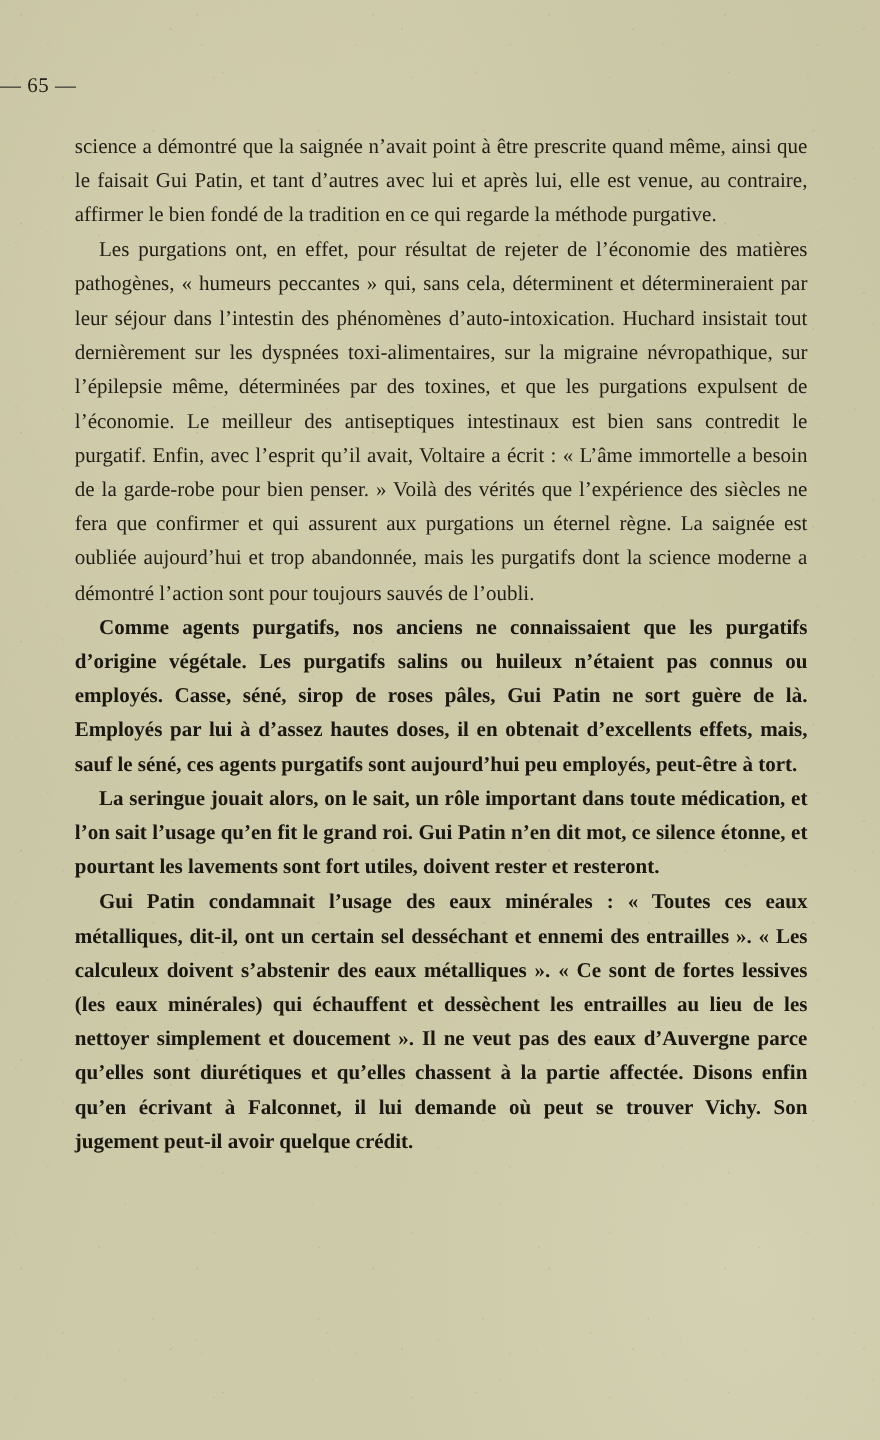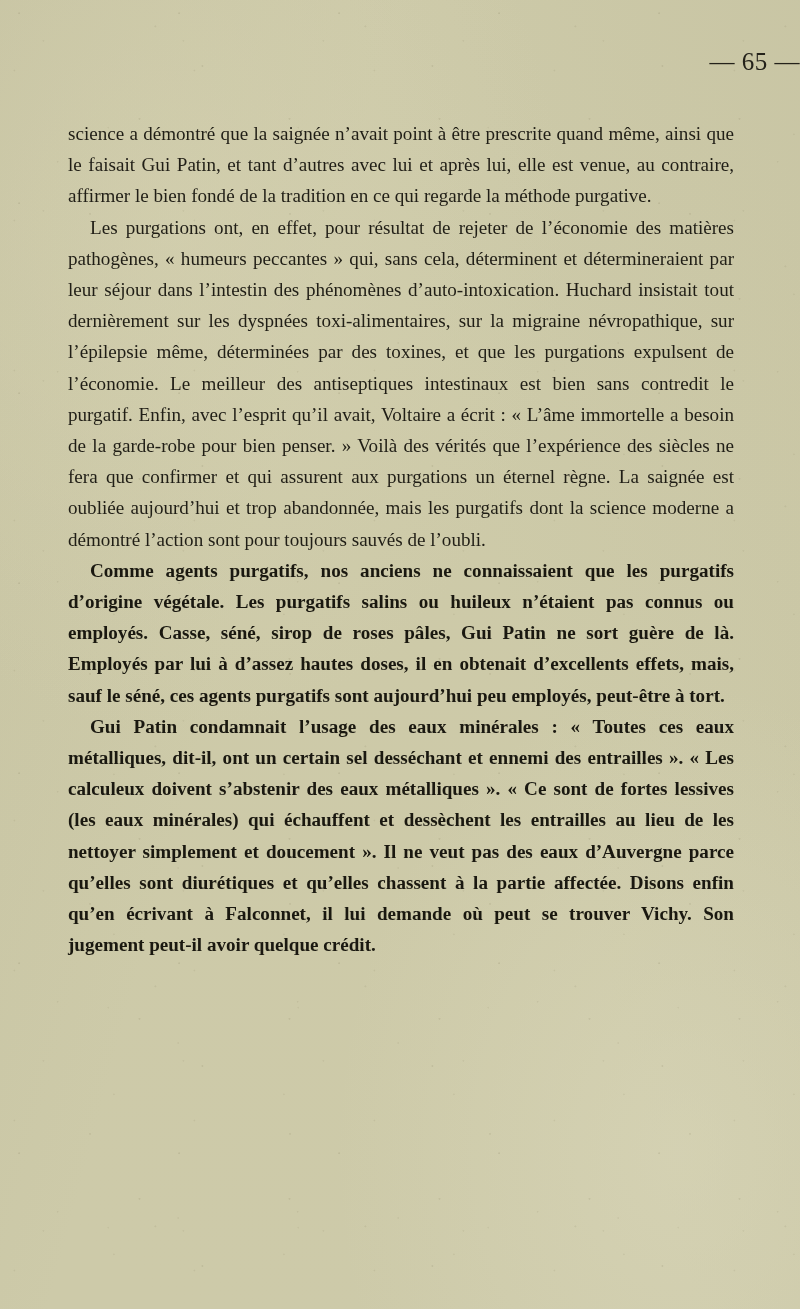--- a/index.html
+++ b/index.html
@@ -47,25 +47,25 @@
       radial-gradient(circle at 45% 93%, rgba(110,102,72,0.24) 0.6px, rgba(0,0,0,0) 1.3px),
       radial-gradient(circle at 81% 96%, rgba(110,102,72,0.18) 0.5px, rgba(0,0,0,0) 1.2px);
     background-size: 160px 190px, 210px 240px, 140px 170px, 230px 200px,
                      180px 150px, 190px 220px, 150px 180px, 240px 210px,
                      170px 160px, 200px 230px, 220px 175px;
   }
 
   
   .folio {
     position: absolute;
-    top: 48px;
+    top: 68px;
     left: 0;
     width: 800px;
-    text-align: right;
-    font-size: 25px;
+    text-align: left;
+    font-size: 19px;
     letter-spacing: 0.5px;
     color: #24221a;
   }
 
   
   .textblock {
     position: absolute;
     top: 118px;
     left: 68px;
     width: 666px;
@@ -99,18 +99,19 @@
   <div class="folio">— 65 —</div>
 
   <div class="textblock">
 
     <p class="cont ink-mid">science a démontré que la saignée n’avait point à être prescrite quand même, ainsi que le faisait Gui Patin, et tant d’autres avec lui et après lui, elle est venue, au contraire, affirmer le bien fondé de la tradition en ce qui regarde la méthode purgative.</p>
 
     <p class="ink-mid">Les purgations ont, en effet, pour résultat de rejeter de l’économie des matières pathogènes, « humeurs peccantes » qui, sans cela, déterminent et détermineraient par leur séjour dans l’intestin des phénomènes d’auto-intoxication. Huchard insistait tout dernièrement sur les dyspnées toxi-alimentaires, sur la migraine névropathique, sur l’épilepsie même, déterminées par des toxines, et que les purgations expulsent de l’économie. Le meilleur des antiseptiques intestinaux est bien sans contredit le purgatif. Enfin, avec l’esprit qu’il avait, Voltaire a écrit : « L’âme immortelle a besoin de la garde-robe pour bien penser. » Voilà des vérités que l’expérience des siècles ne fera que confirmer et qui assurent aux purgations un éternel règne. La saignée est oubliée aujourd’hui et trop abandonnée, mais les purgatifs dont la science moderne a démontré l’action sont pour toujours sauvés de l’oubli.</p>
 
     <p class="ink-dark">Comme agents purgatifs, nos anciens ne connaissaient que les purgatifs d’origine végétale. Les purgatifs salins ou huileux n’étaient pas connus ou employés. Casse, séné, sirop de roses pâles, Gui Patin ne sort guère de là. Employés par lui à d’assez hautes doses, il en obtenait d’excellents effets, mais, sauf le séné, ces agents purgatifs sont aujourd’hui peu employés, peut-être à tort.</p>
 
+    <p class="ink-dark">La seringue jouait alors, on le sait, un rôle important dans toute médication, et l’on sait l’usage qu’en fit le grand roi. Gui Patin n’en dit mot, ce silence étonne, et pourtant les lavements sont fort utiles, doivent rester et resteront.</p>
 
     <p class="ink-dark">Gui Patin condamnait l’usage des eaux minérales : « Toutes ces eaux métalliques, dit-il, ont un certain sel desséchant et ennemi des entrailles ». « Les calculeux doivent s’abstenir des eaux métalliques ». « Ce sont de fortes lessives (les eaux minérales) qui échauffent et dessèchent les entrailles au lieu de les nettoyer simplement et doucement ». Il ne veut pas des eaux d’Auvergne parce qu’elles sont diurétiques et qu’elles chassent à la partie affectée. Disons enfin qu’en écrivant à Falconnet, il lui demande où peut se trouver Vichy. Son jugement peut-il avoir quelque crédit.</p>
 
   </div>
 
 </div>
 
 </body></html>

